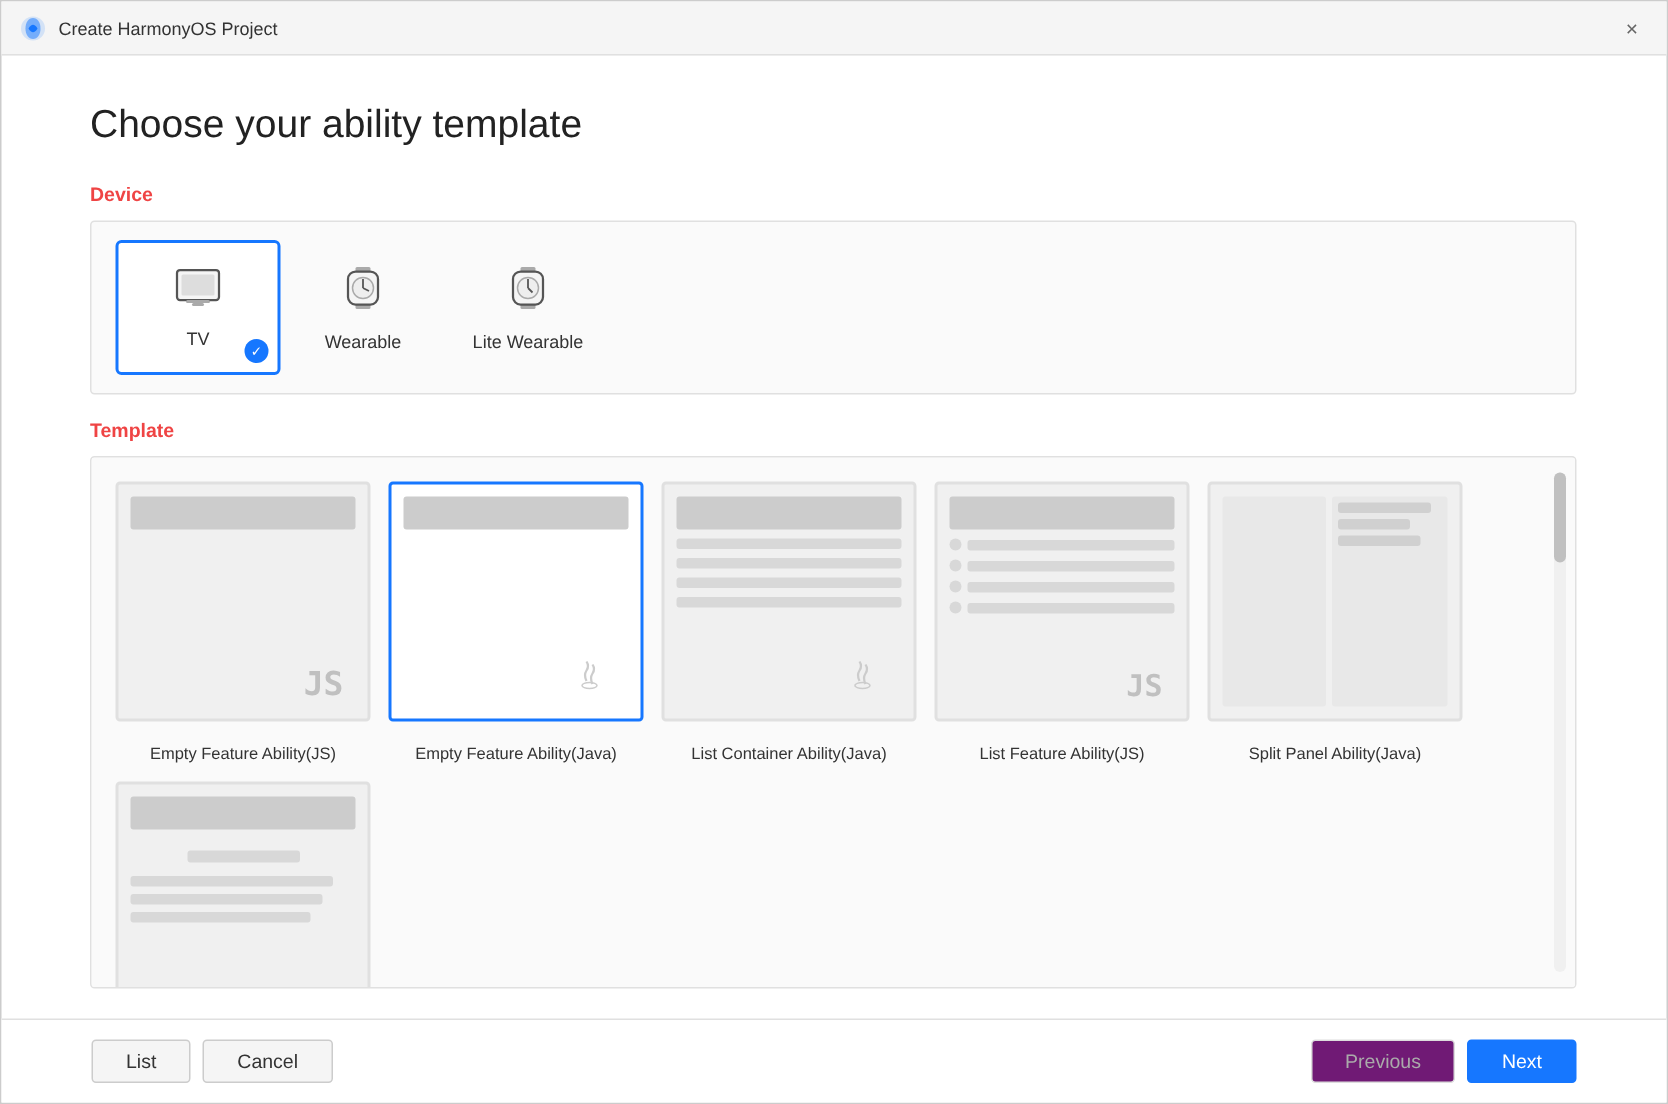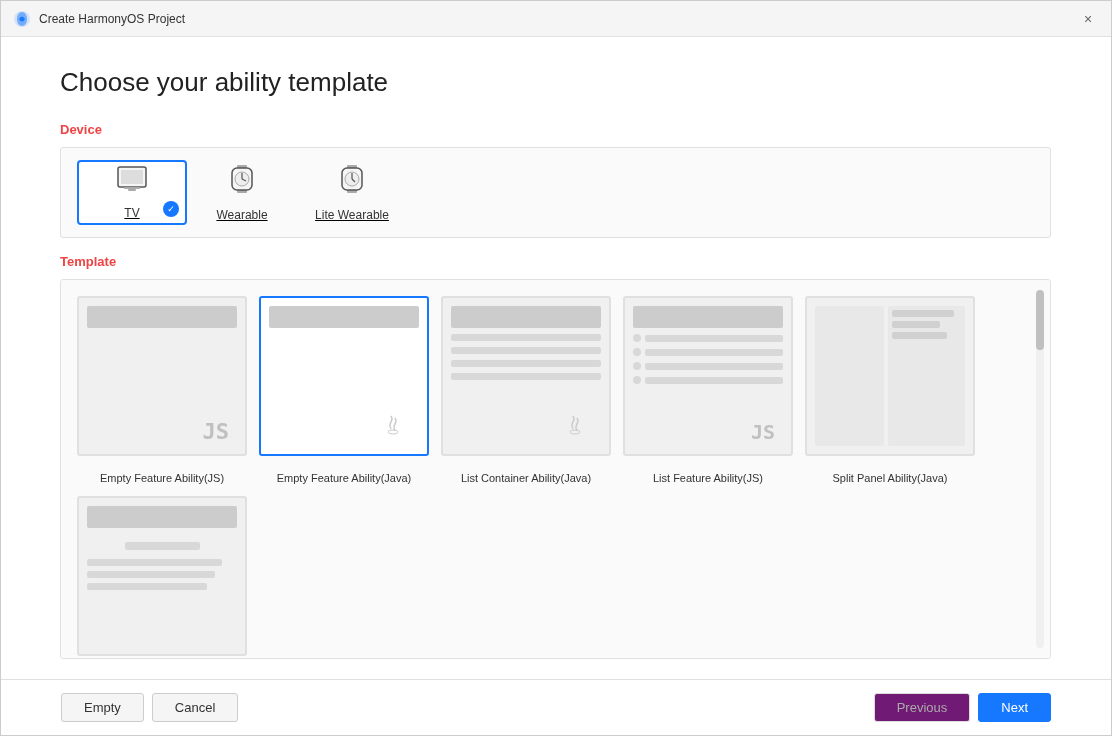--- a/index.html
+++ b/index.html
@@ -87,26 +87,25 @@
       flex-direction: row;
       gap: 0;
       background: #fafafa;
     }
     .device-item {
       display: flex;
       flex-direction: column;
       align-items: center;
       justify-content: center;
       width: 110px;
-      height: 65px;
+      height: 90px;
       border-radius: 4px;
       cursor: pointer;
       border: 2px solid transparent;
       position: relative;
-      text-decoration: underline;
     }
     .device-item.selected {
       border: 2px solid #1677ff;
       background: #fff;
     }
     .device-icon {
       font-size: 28px;
       margin-bottom: 6px;
       color: #555;
     }
@@ -467,21 +466,21 @@
 
         <div class="scrollbar-track" style="position:absolute;right:6px;top:10px;bottom:10px;">
           <div class="scrollbar-thumb"></div>
         </div>
       </div>
     </div>
   </div>
 
   <div class="footer">
     <div class="footer-left">
-      <button class="btn">Empty</button>
+      <button class="btn">List</button>
       <button class="btn">Cancel</button>
     </div>
     <div class="footer-right">
       <button class="btn btn-disabled">Previous</button>
       <button class="btn btn-primary">Next</button>
     </div>
   </div>
 
 </div>
 

